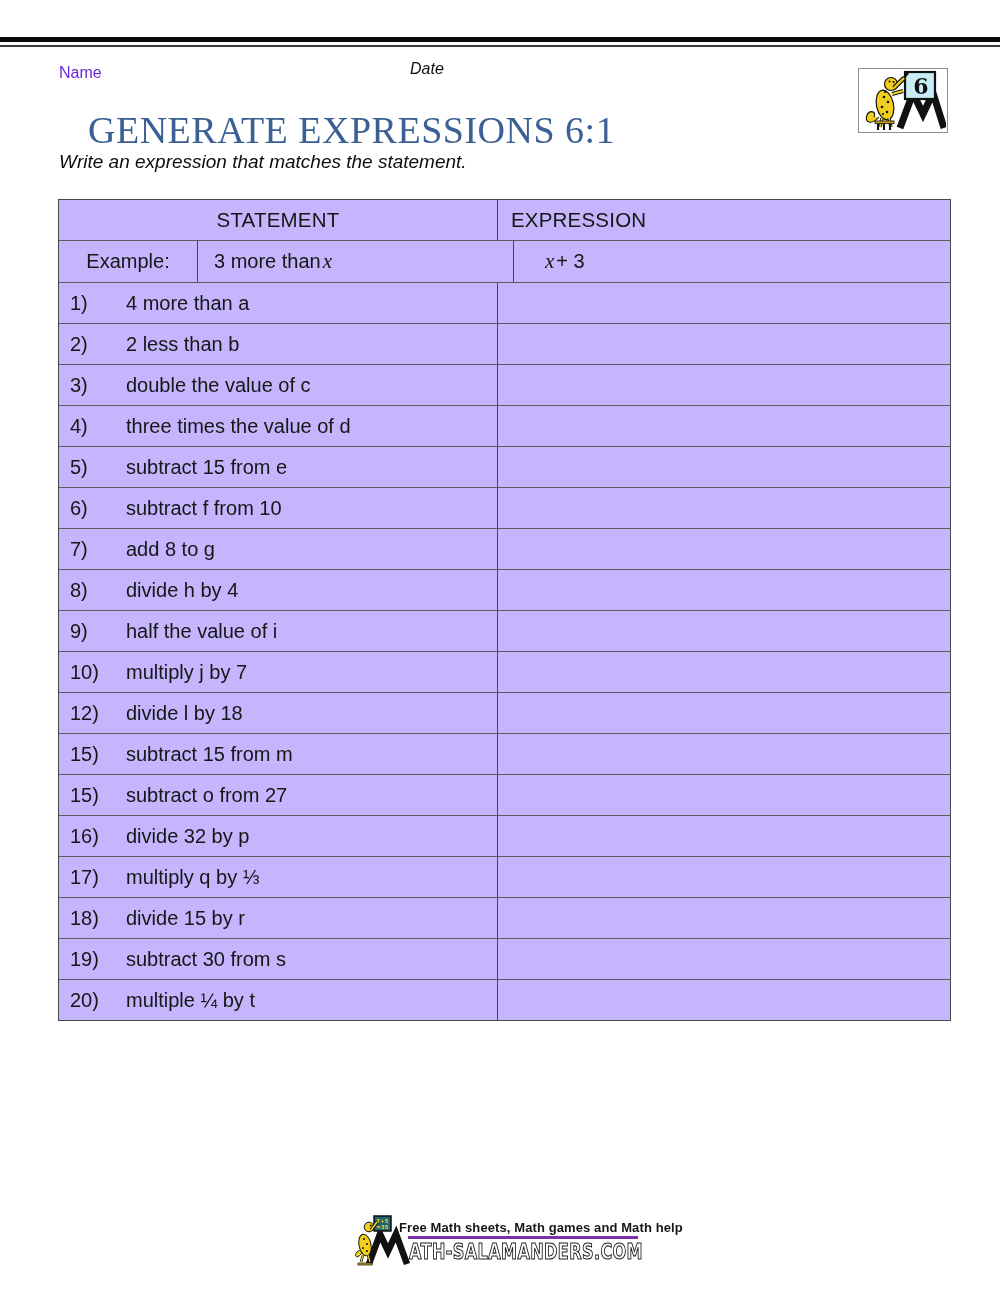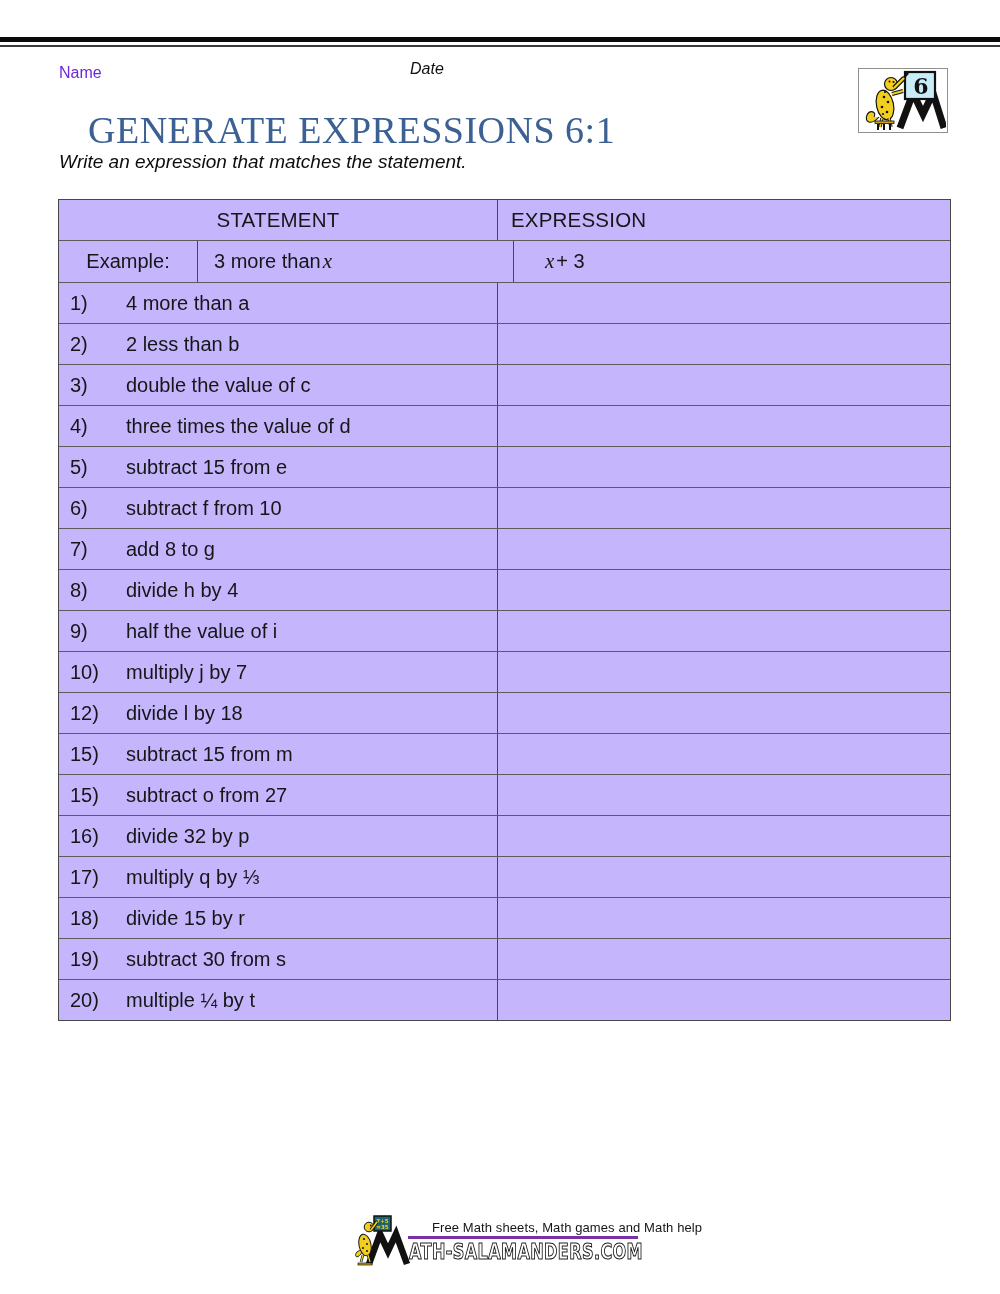--- a/index.html
+++ b/index.html
@@ -54,22 +54,22 @@
   .num  { display:inline-block; width:67px; padding-left:11px; flex-shrink:0; }
   .mvar {
     font-family:"Liberation Serif", serif; font-style:italic;
     font-size:21px; padding:0 2px;
   }
 
   
   .footer { position:absolute; left:0; top:1210px; width:1000px; height:70px; }
   .footer-logo { position:absolute; left:354px; top:4px; }
   .footer-tagline {
-    position:absolute; left:432px; top:10px;
-    font-size:13px; font-weight:normal; color:#161616; white-space:nowrap; letter-spacing:0.1px;
+    position:absolute; left:399px; top:10px;
+    font-size:13px; font-weight:bold; color:#161616; white-space:nowrap; letter-spacing:0.1px;
   }
   .footer-rule { position:absolute; left:408px; top:26px; width:230px; height:3px; }
   .footer-wordmark { position:absolute; left:408px; top:28px; }
 </style>
 </head>
 <body>
 
 <div class="rule-thick"></div>
 <div class="rule-thin"></div>
 

